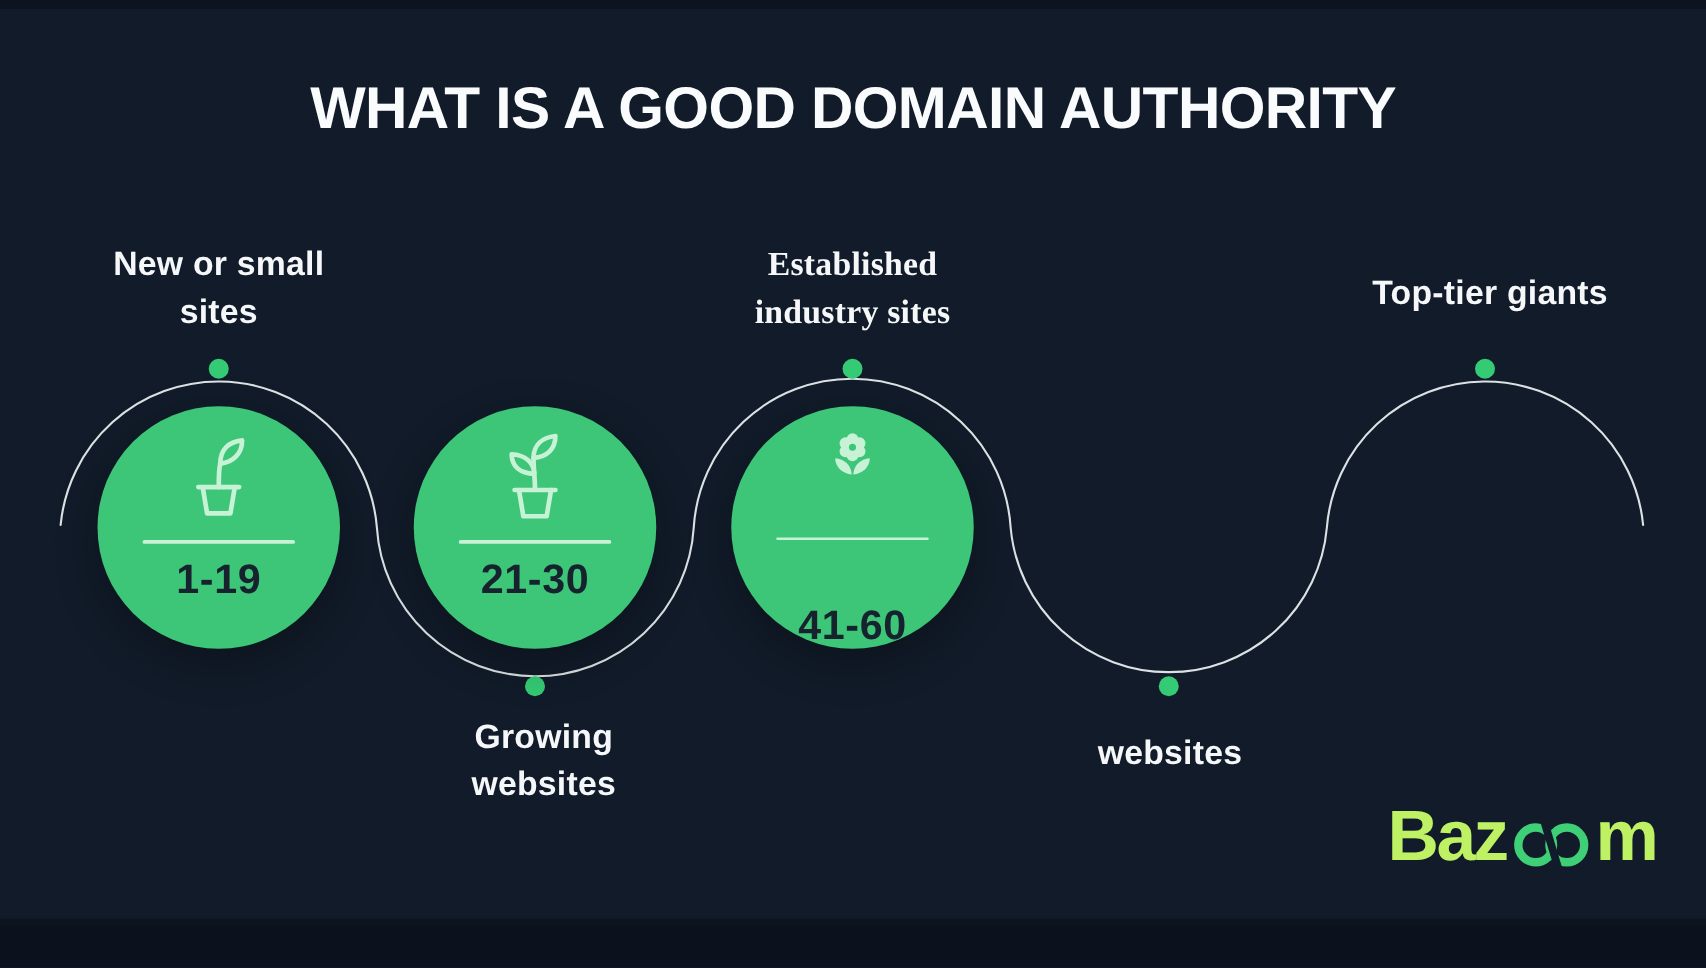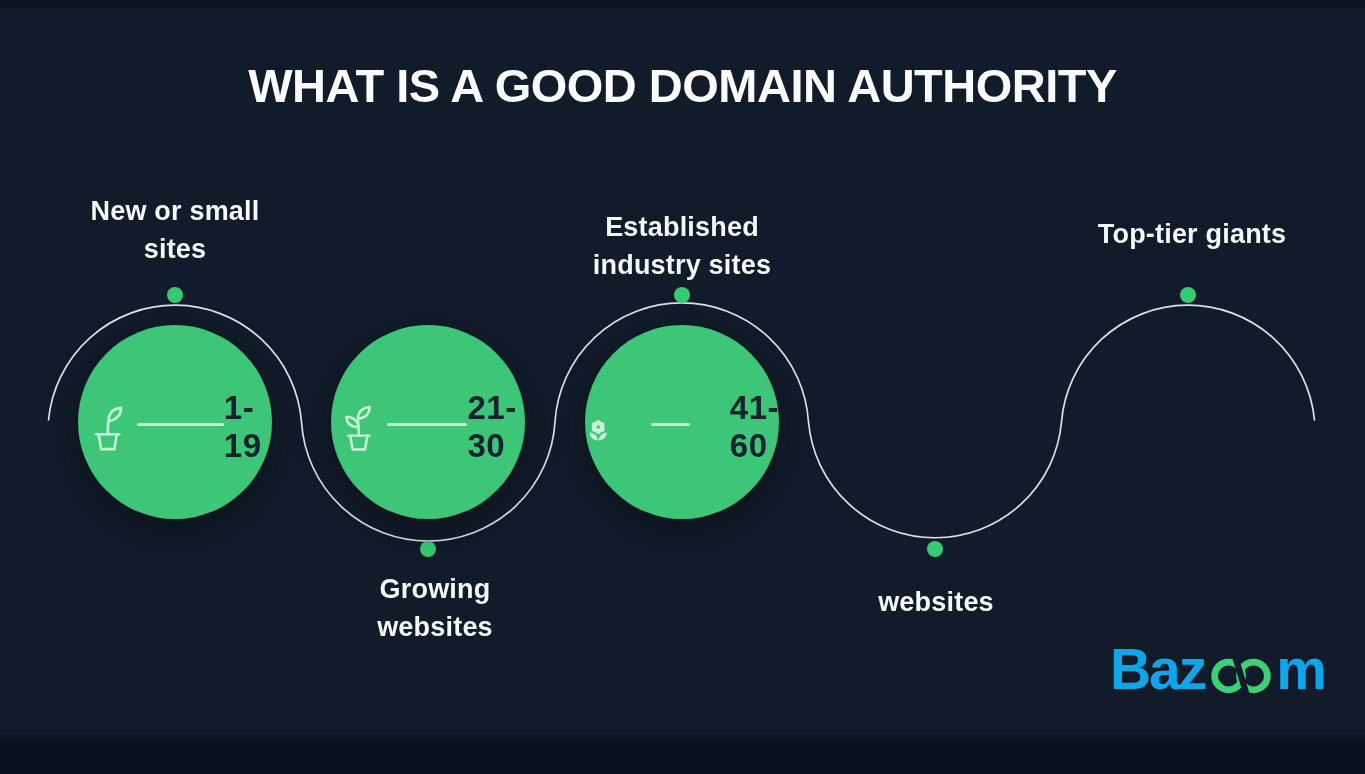--- a/index.html
+++ b/index.html
@@ -20,28 +20,28 @@
 
   .wave { position:absolute; left:0; top:0; pointer-events:none; }
 
   .stage-label {
     position:absolute; width:360px; text-align:center;
     color:#f5f7f9; font-weight:700; font-size:27px; line-height:38px;
     letter-spacing:0.2px;
   }
   .stage-label.l1 { left:-5px;  top:192px; }
   .stage-label.l2 { left:255px; top:570px;text-align:center; }
-  .stage-label.l3 { left:502px; top:208px; }
+  .stage-label.l3 { left:502px; top:192px;font-family:Liberation Serif, serif; }
   .stage-label.l4 { left:756px; top:583px; }
   .stage-label.l5 { left:1012px; top:215px; }
 
   .stage-circle {
     position:absolute; top:325px; width:194px; height:194px;
     border-radius:50%; background:#3ec678;
-    display:flex; align-items:center;
+    display:flex; flex-direction:column; align-items:center;
     box-shadow:0 12px 34px rgba(0,0,0,0.28);
   }
   .stage-circle.c1 { left:78px; }
   .stage-circle.c2 { left:331px; }
   .stage-circle.c3 { left:585px;gap:40px; }
   .stage-circle.c4 { left:838px; }
   .stage-circle.c5 { left:1091px; }
 
   .stage-icon { width:84px; height:84px; margin-top:18px; }
   .icon-underline {
@@ -49,21 +49,21 @@
     margin-top:5px; border-radius:2px;
   }
   .range {
     margin-top:9px; font-size:33px; font-weight:700;
     color:#16222e; letter-spacing:0.5px;
   }
 
   .logo {
     position:absolute; right:40px; bottom:44px;
     display:flex; align-items:flex-end;
-    color:#0ea5e9; font-weight:700; font-size:57px; letter-spacing:-2px;
+    color:#bef264; font-weight:700; font-size:57px; letter-spacing:-2px;
     line-height:1;
   }
   .logo-oo { width:64px; height:46px; margin:0 3px 1px 4px; }
 </style>
 </head>
 <body>
 
 <div class="canvas">
   <div class="edge-strip top"></div>
   <div class="edge-strip bottom"></div>

